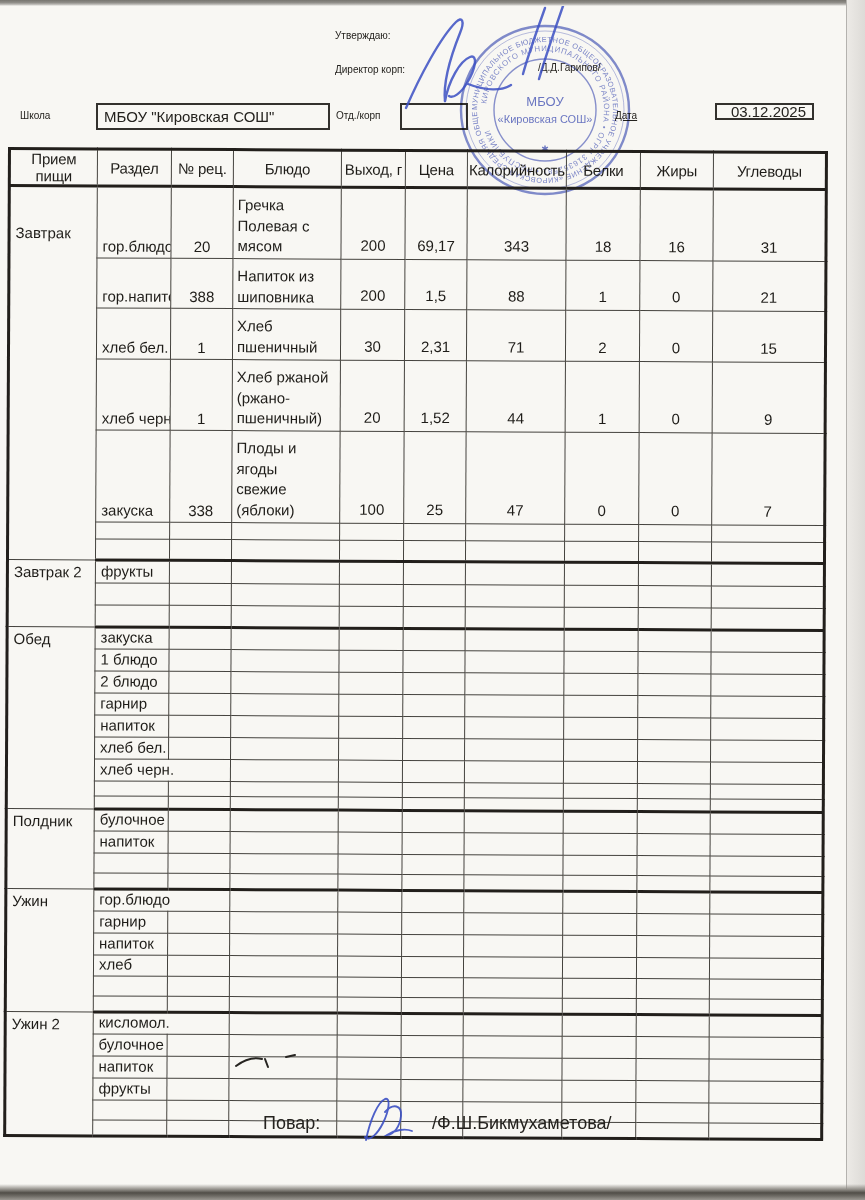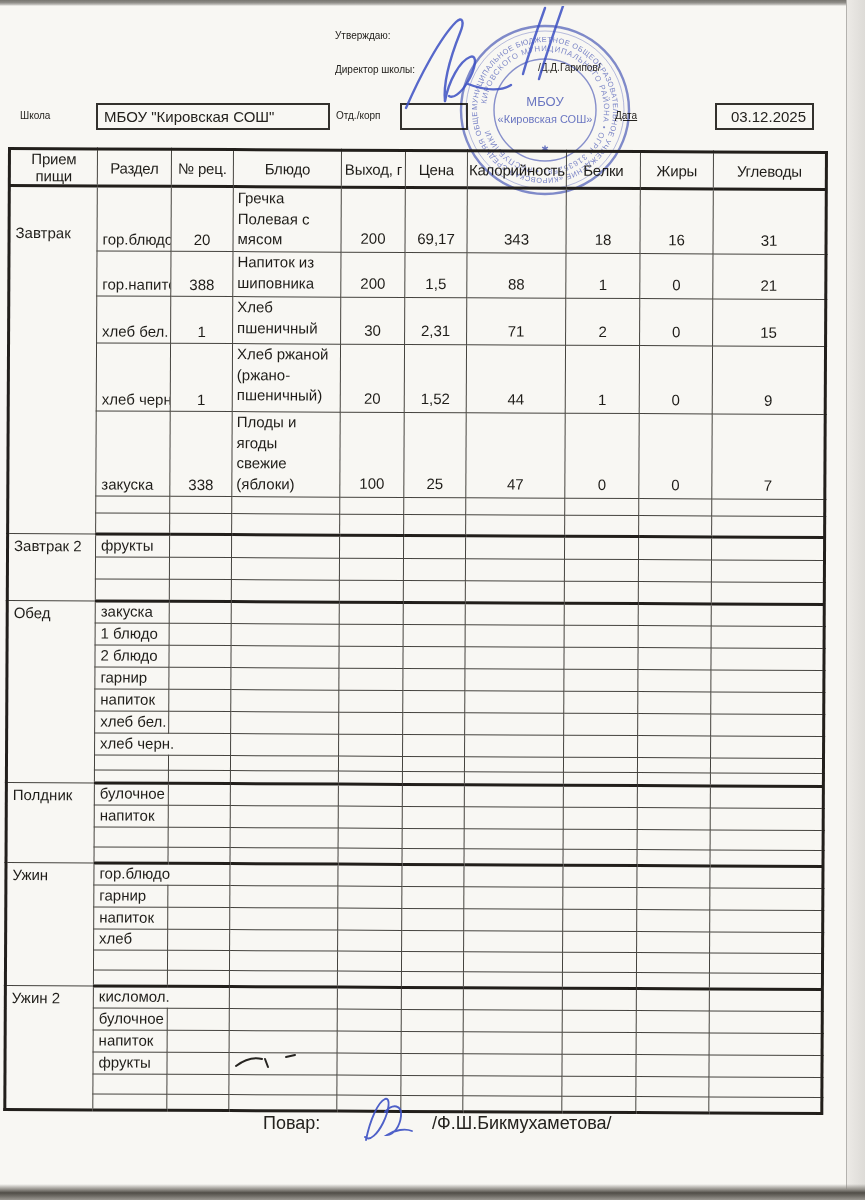--- a/index.html
+++ b/index.html
@@ -20,52 +20,52 @@
   table{border-collapse:collapse;table-layout:fixed;position:absolute;left:8px;top:147px;width:817px;
         transform:rotate(0.28deg);transform-origin:0 0;background:transparent;border:3px solid #221f1b;}
   th,td{border:1px solid #45433e;font-size:15px;font-weight:400;padding:0 2px;overflow:hidden;
         color:#1f1d19;background:transparent;}
   thead th{height:24px;text-align:center;border-bottom:3px solid #221f1b;letter-spacing:-0.2px;padding:0 1px;}
   tr.sec-end td{border-bottom:3px solid #221f1b;}
   td.c-meal{vertical-align:top;text-align:left;padding:3px 1px 0 5px;white-space:nowrap;}
   td.c-meal.tall{padding-top:37px;}
   td.c-rz{vertical-align:bottom;white-space:nowrap;padding:0 0 3px 5px;margin-left:37px;}
   td.c-num{vertical-align:bottom;text-align:center;padding-bottom:3px;}
-  td.c-dish{vertical-align:top;padding:0 11px 1px 4px;line-height:1.38;}
+  td.c-dish{vertical-align:top;padding:7px 11px 1px 4px;line-height:1.38;}
   td.c-val{vertical-align:bottom;text-align:center;padding-bottom:5px;}
   
   .sig{position:absolute;pointer-events:none;}
   .stamp{position:absolute;left:450px;top:22px;opacity:.78;mix-blend-mode:multiply;pointer-events:none;}
   .footer-lbl{position:absolute;font-size:18px;white-space:nowrap;}
 </style>
 </head>
 <body>
 
 <div class="page">
 
   <div class="top-edge"></div>
   <div class="right-edge"></div>
   <div class="bottom-edge"></div>
 
   <div class="lbl" style="left:335px;top:30px;">Утверждаю:</div>
-  <div class="lbl" style="left:335px;top:64px;">Директор школы:</div>
+  <div class="lbl" style="left:335px;top:64px;">Директор корп:</div>
   <div class="lbl" style="left:538px;top:62px;">/Д.Д.Гарипов/</div>
 
   <div class="lbl" style="left:20px;top:110px;">Школа</div>
   <div class="fieldbox" style="left:96px;top:103px;width:234px;height:27px;">
     <span class="val">МБОУ "Кировская СОШ"</span>
   </div>
 
   <div class="lbl" style="left:336px;top:110px;">Отд./корп</div>
   <div class="fieldbox" style="left:400px;top:103px;width:68px;height:27px;">
     <span class="val"></span>
   </div>
 
   <div class="lbl" style="left:615px;top:110px;text-decoration:underline;">Дата</div>
-  <div class="fieldbox right" style="left:715px;top:103px;width:99px;height:27px;">
+  <div class="fieldbox right" style="left:715px;top:103px;width:99px;height:17px;">
     <span class="val">03.12.2025</span>
   </div>
 
   <svg class="stamp" width="190" height="176" viewBox="0 0 190 176">
     <defs>
       <path id="ringO" d="M 95,88 m -68,0 a 68,68 0 1,1 136,0 a 68,68 0 1,1 -136,0"></path>
       <path id="ringI" d="M 95,88 m -59,0 a 59,59 0 1,1 118,0 a 59,59 0 1,1 -118,0"></path>
     </defs>
     <g fill="none" stroke="#4353bc">
       <circle cx="95" cy="88" r="84" stroke-width="2.4" opacity="0.85"></circle>

